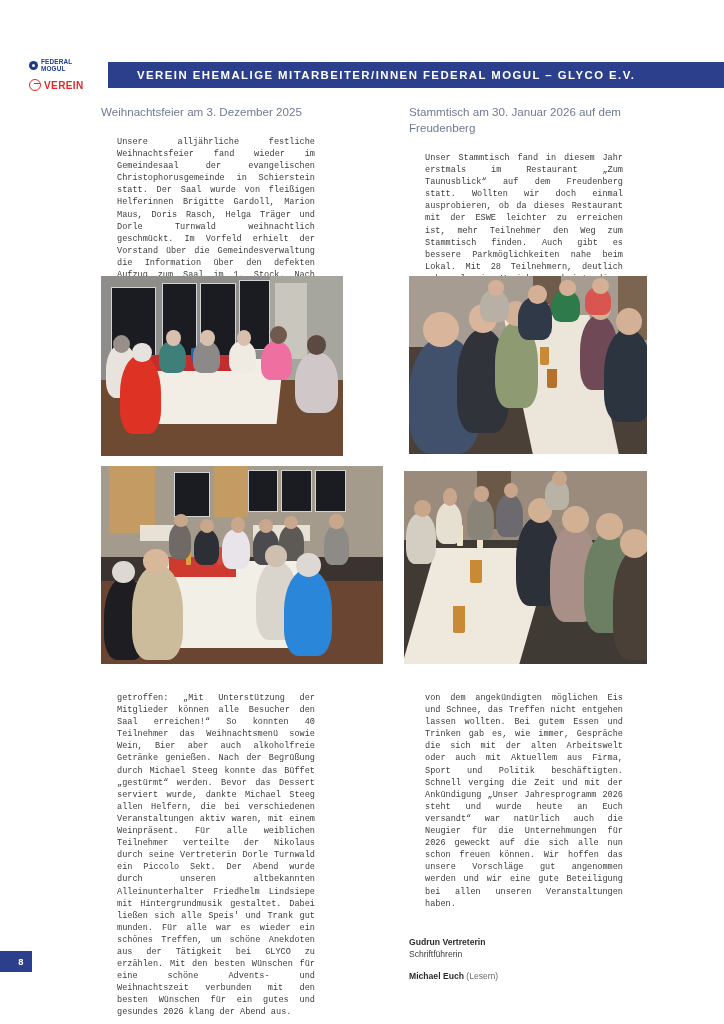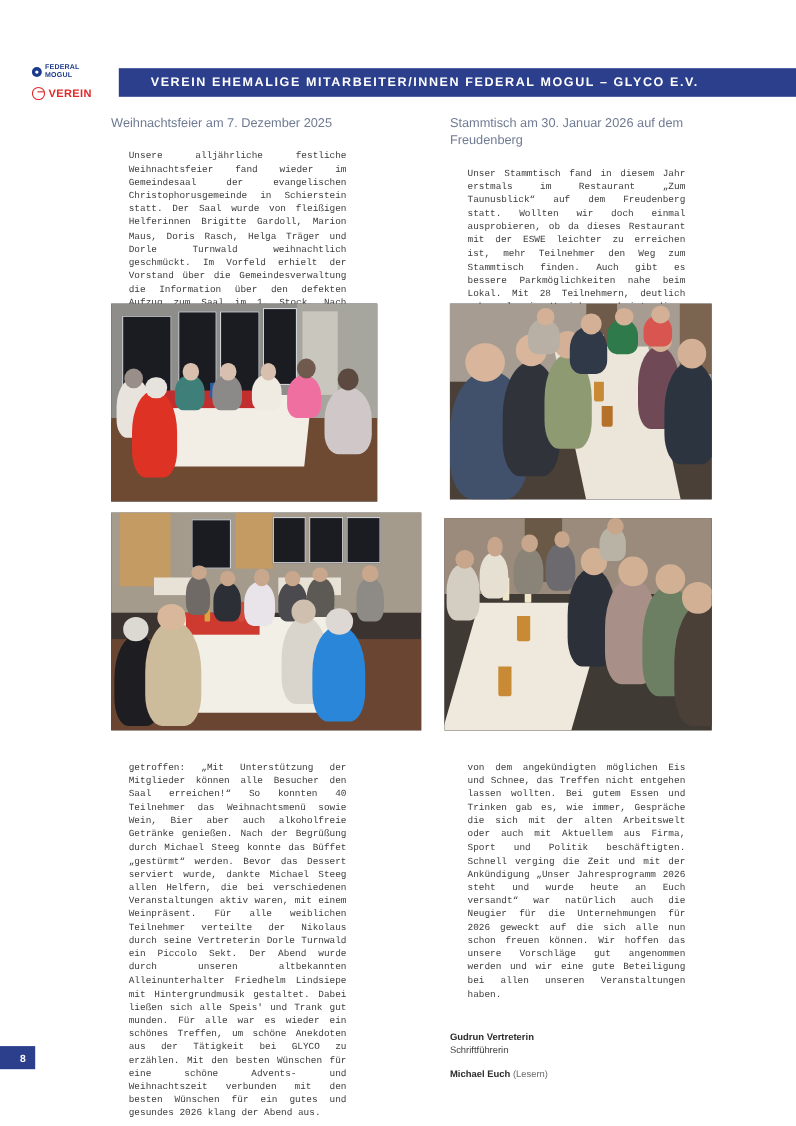--- a/index.html
+++ b/index.html
@@ -237,21 +237,21 @@
         <span class="logo-glyco-text">VEREIN</span>
       </div>
     </div>
 
     <div class="title-bar">
       <span class="title-bar-text">VEREIN EHEMALIGE MITARBEITER/INNEN FEDERAL MOGUL – GLYCO E.V.</span>
     </div>
   </div>
 
   <div class="col col-left" id="top-left-text">
-    <h2 class="headline">Weihnachtsfeier am 7. Dezember 2025</h2>
+    <h2 class="headline">Weihnachtsfeier am 3. Dezember 2025</h2>
     <p class="body-text">Unsere alljährliche festliche Weihnachtsfeier fand wieder im Gemeindesaal der evangelischen Christophorusgemeinde in Schierstein statt. Der Saal wurde von fleißigen Helferinnen Brigitte Gardoll, Marion Maus, Doris Rasch, Helga Träger und Dorle Turnwald weihnachtlich geschmückt. Im Vorfeld erhielt der Vorstand über die Gemeindesverwaltung die Information über den defekten Aufzug zum Saal im 1. Stock. Nach einigen Überlegungen und Abstimmungen mit unseren etwas „fußkranken“ Mitgliedern wurde die Entscheidung</p>
   </div>
 
   <div class="col col-right" id="top-right-text">
     <h2 class="headline">Stammtisch am 30. Januar 2026 auf dem Freudenberg</h2>
     <p class="body-text">Unser Stammtisch fand in diesem Jahr erstmals im Restaurant „Zum Taunusblick“ auf dem Freudenberg statt. Wollten wir doch einmal ausprobieren, ob da dieses Restaurant mit der ESWE leichter zu erreichen ist, mehr Teilnehmer den Weg zum Stammtisch finden. Auch gibt es bessere Parkmöglichkeiten nahe beim Lokal. Mit 28 Teilnehmern, deutlich mehr als im Vorjahr, scheint diese Überlegung aufgegangen zu sein. Es war eine muntere Runde die sich, auch</p>
   </div>
 
   <div class="photo" id="photo-1">
     <div class="scene">

